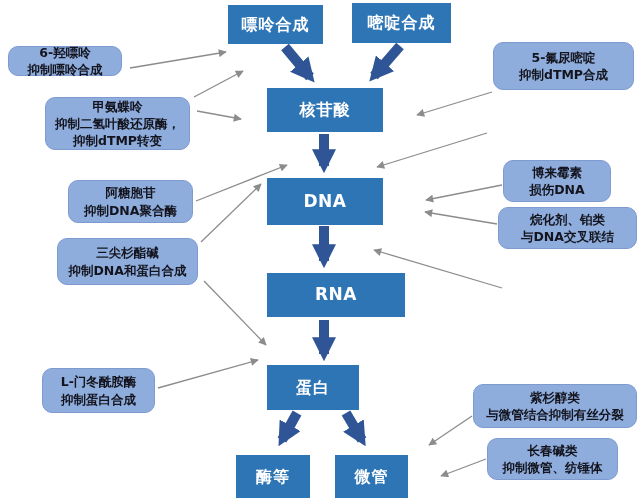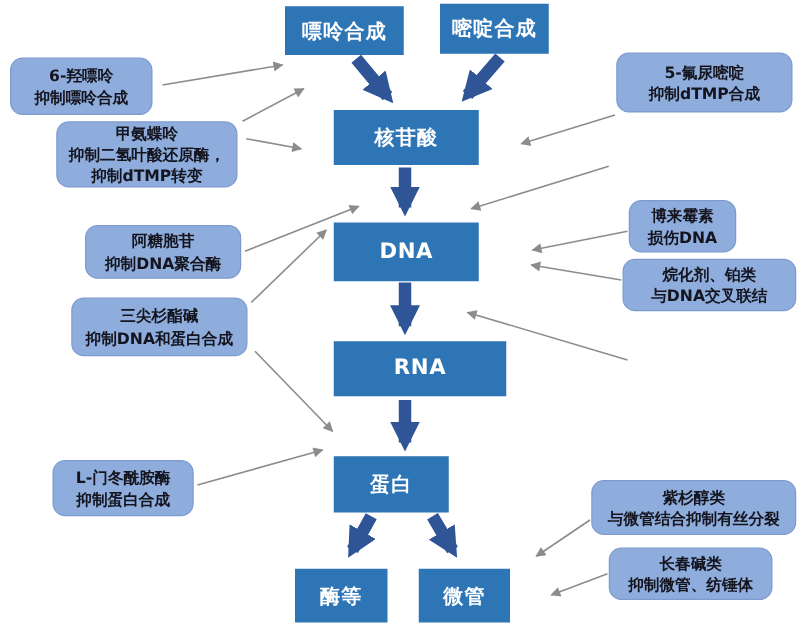--- a/index.html
+++ b/index.html
@@ -51,43 +51,43 @@
       <line x1="487" y1="133" x2="377" y2="167" marker-end="url(#thinHead)"></line>
       <line x1="502" y1="185" x2="426" y2="200" marker-end="url(#thinHead)"></line>
       <line x1="497" y1="224" x2="425" y2="212" marker-end="url(#thinHead)"></line>
       <line x1="502" y1="288" x2="374" y2="250" marker-end="url(#thinHead)"></line>
       <line x1="472" y1="416" x2="429" y2="445" marker-end="url(#thinHead)"></line>
       <line x1="486" y1="459" x2="441" y2="476" marker-end="url(#thinHead)"></line>
     </g>
   </svg>
 
   <div class="node node-dark" style="left:228px;top:5px;width:95px;height:39px">嘌呤合成</div>
-  <div class="node node-dark" style="left:352px;top:3px;width:87px;height:40px">嘧啶合成</div>
+  <div class="node node-dark" style="left:352px;top:3px;width:99px;height:40px">嘧啶合成</div>
   <div class="node node-dark" style="left:267px;top:88px;width:116px;height:44px">核苷酸</div>
   <div class="node node-dark node-latin" style="left:267px;top:178px;width:116px;height:47px">DNA</div>
   <div class="node node-dark node-latin" style="left:267px;top:273px;width:138px;height:44px">RNA</div>
   <div class="node node-dark" style="left:267px;top:365px;width:92px;height:45px">蛋白</div>
   <div class="node node-dark" style="left:236px;top:455px;width:74px;height:43px">酶等</div>
   <div class="node node-dark" style="left:335px;top:455px;width:73px;height:43px">微管</div>
 
-  <div class="node node-light" style="left:8px;top:46px;width:114px;height:46px">6-羟嘌呤
+  <div class="node node-light" style="left:8px;top:46px;width:114px;height:30px">6-羟嘌呤
 抑制嘌呤合成</div>
   <div class="node node-light" style="left:45px;top:97px;width:145px;height:53px">甲氨蝶呤
 抑制二氢叶酸还原酶，
 抑制dTMP转变</div>
   <div class="node node-light" style="left:68px;top:180px;width:125px;height:43px">阿糖胞苷
 抑制DNA聚合酶</div>
   <div class="node node-light" style="left:57px;top:238px;width:141px;height:47px">三尖杉酯碱
 抑制DNA和蛋白合成</div>
   <div class="node node-light" style="left:42px;top:368px;width:113px;height:45px">L-门冬酰胺酶
 抑制蛋白合成</div>
 
   <div class="node node-light" style="left:493px;top:42px;width:141px;height:48px">5-氟尿嘧啶
 抑制dTMP合成</div>
-  <div class="node node-light" style="left:503px;top:160px;width:86px;height:42px">博来霉素
+  <div class="node node-light" style="left:503px;top:160px;width:108px;height:42px">博来霉素
 损伤DNA</div>
   <div class="node node-light" style="left:498px;top:207px;width:139px;height:42px">烷化剂、铂类
 与DNA交叉联结</div>
   <div class="node node-light" style="left:473px;top:384px;width:164px;height:44px">紫杉醇类
 与微管结合抑制有丝分裂</div>
   <div class="node node-light" style="left:487px;top:438px;width:131px;height:42px">长春碱类
 抑制微管、纺锤体</div>
 
 </div>
 

